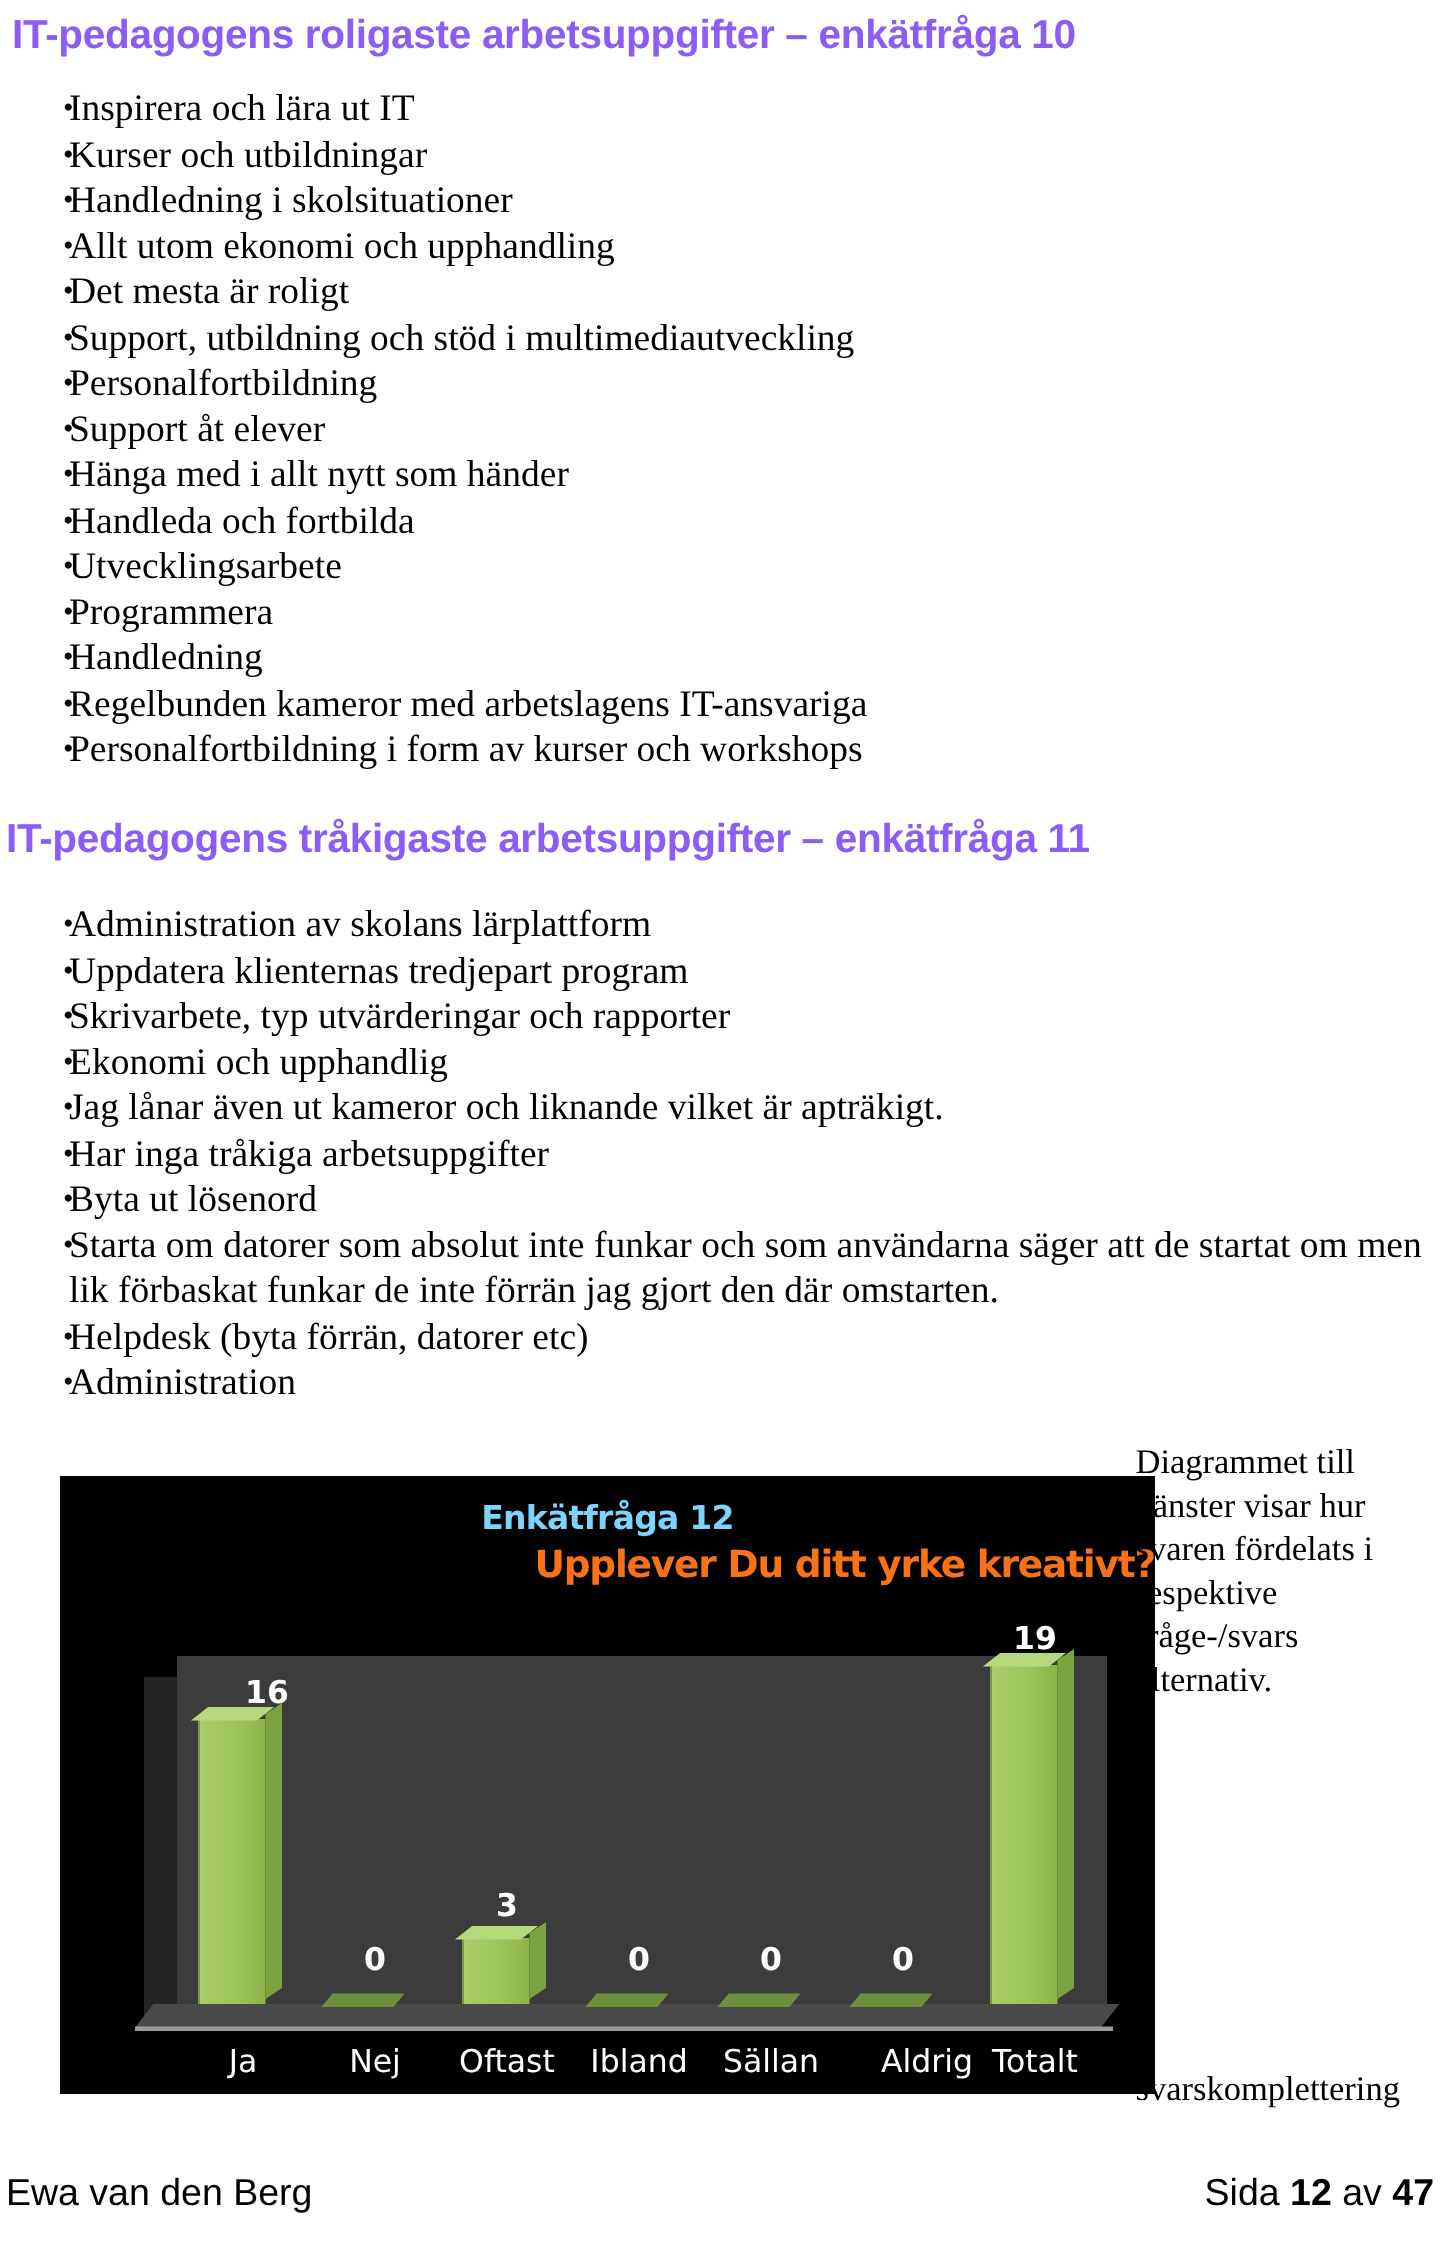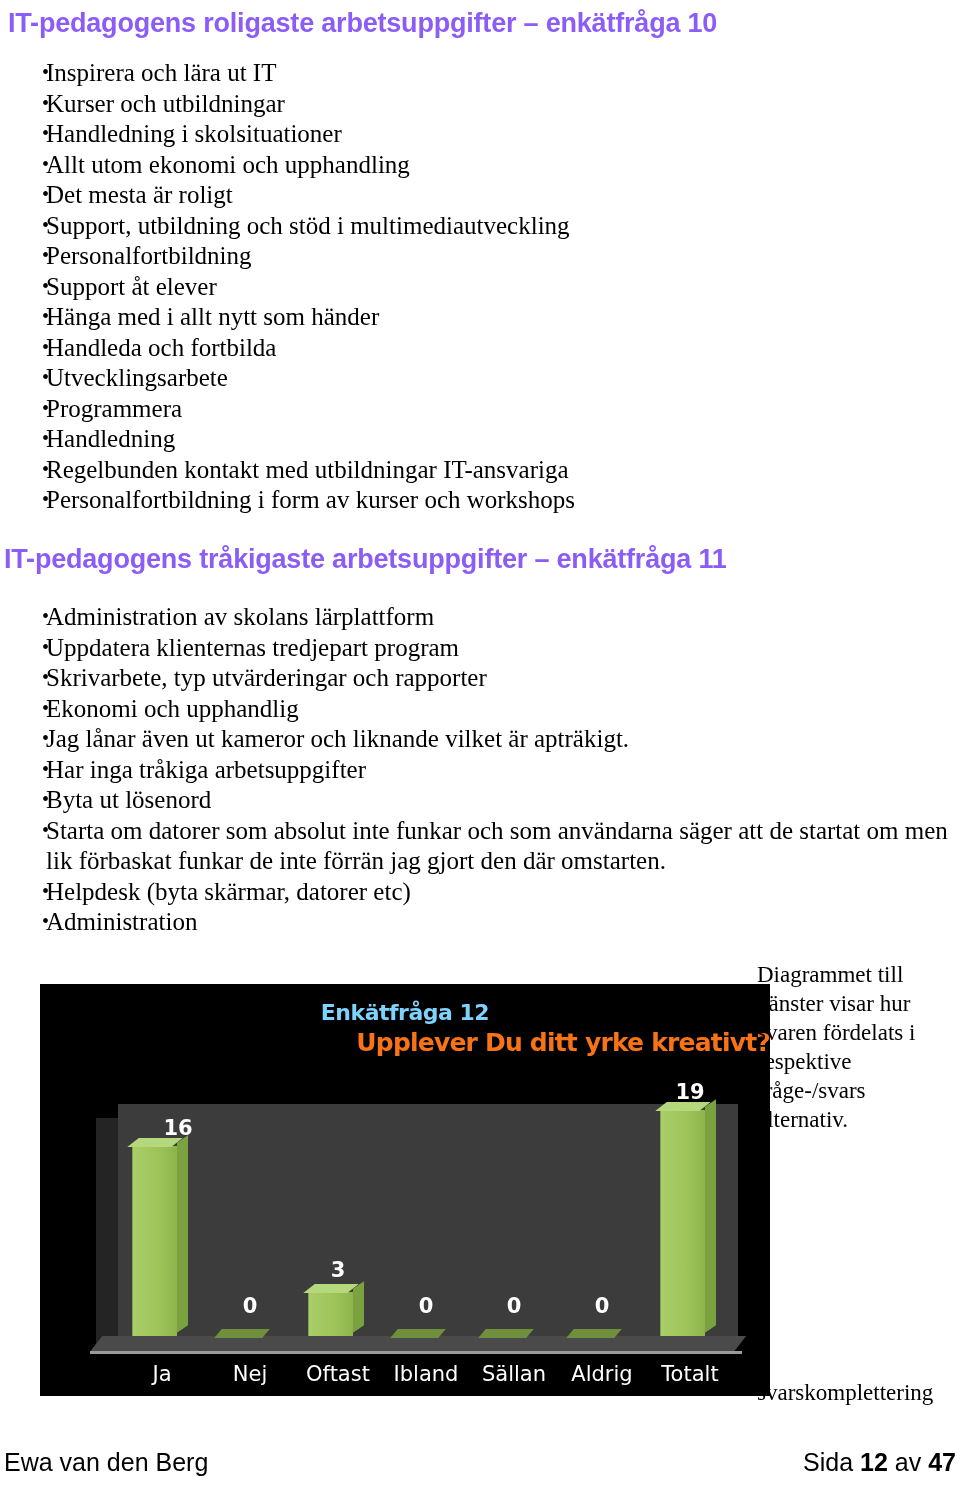--- a/index.html
+++ b/index.html
@@ -276,36 +276,36 @@
     <li>Allt utom ekonomi och upphandling</li>
     <li>Det mesta är roligt</li>
     <li>Support, utbildning och stöd i multimediautveckling</li>
     <li>Personalfortbildning</li>
     <li>Support åt elever</li>
     <li>Hänga med i allt nytt som händer</li>
     <li>Handleda och fortbilda</li>
     <li>Utvecklingsarbete</li>
     <li>Programmera</li>
     <li>Handledning</li>
-    <li>Regelbunden kontakt med utbildningar IT-ansvariga</li>
+    <li>Regelbunden kameror med arbetslagens IT-ansvariga</li>
     <li>Personalfortbildning i form av kurser och workshops</li>
   </ul>
 
   <h1 class="section-heading" id="heading-2">IT-pedagogens tråkigaste arbetsuppgifter – enkätfråga 11</h1>
 
   <ul class="bullet-list" id="list-2">
     <li>Administration av skolans lärplattform</li>
     <li>Uppdatera klienternas tredjepart program</li>
     <li>Skrivarbete, typ utvärderingar och rapporter</li>
     <li>Ekonomi och upphandlig</li>
     <li>Jag lånar även ut kameror och liknande vilket är apträkigt.</li>
     <li>Har inga tråkiga arbetsuppgifter</li>
     <li>Byta ut lösenord</li>
     <li class="wrap">Starta om datorer som absolut inte funkar och som användarna säger att de startat om men lik förbaskat funkar de inte förrän jag gjort den där omstarten.</li>
-    <li>Helpdesk (byta skärmar, datorer etc)</li>
+    <li>Helpdesk (byta förrän, datorer etc)</li>
     <li>Administration</li>
   </ul>
 
   <figure class="chart-figure">
     <div class="chart-title-small">Enkätfråga 12</div>
     <div class="chart-title-main">Upplever Du ditt yrke kreativt?</div>
 
     <div class="plot-wall"></div>
     <div class="plot-floor"></div>
     <div class="axis-line"></div>
@@ -340,21 +340,21 @@
         <div class="bar-col" style="height:226px;"></div>
       </div>
     </div>
 
     <div class="cat-labels">
       <div class="cat-label" style="left:0px;">Ja</div>
       <div class="cat-label" style="left:88px;">Nej</div>
       <div class="cat-label" style="left:176px;">Oftast</div>
       <div class="cat-label" style="left:264px;">Ibland</div>
       <div class="cat-label" style="left:352px;">Sällan</div>
-      <div class="cat-label" style="left:440px;">Aldrig</div>
+      <div class="cat-label" style="left:456px;">Aldrig</div>
       <div class="cat-label" style="left:528px;">Totalt</div>
     </div>
   </figure>
 
   <div class="side-note" id="side-note-1">Diagrammet till vänster visar hur svaren fördelats i respektive fråge-/svars alternativ.</div>
   <div class="side-note" id="side-note-3">svarskomplettering</div>
 
   <div class="footer">
     <span class="footer-left">Ewa van den Berg</span>
     <span class="footer-right"><span>Sida</span>

